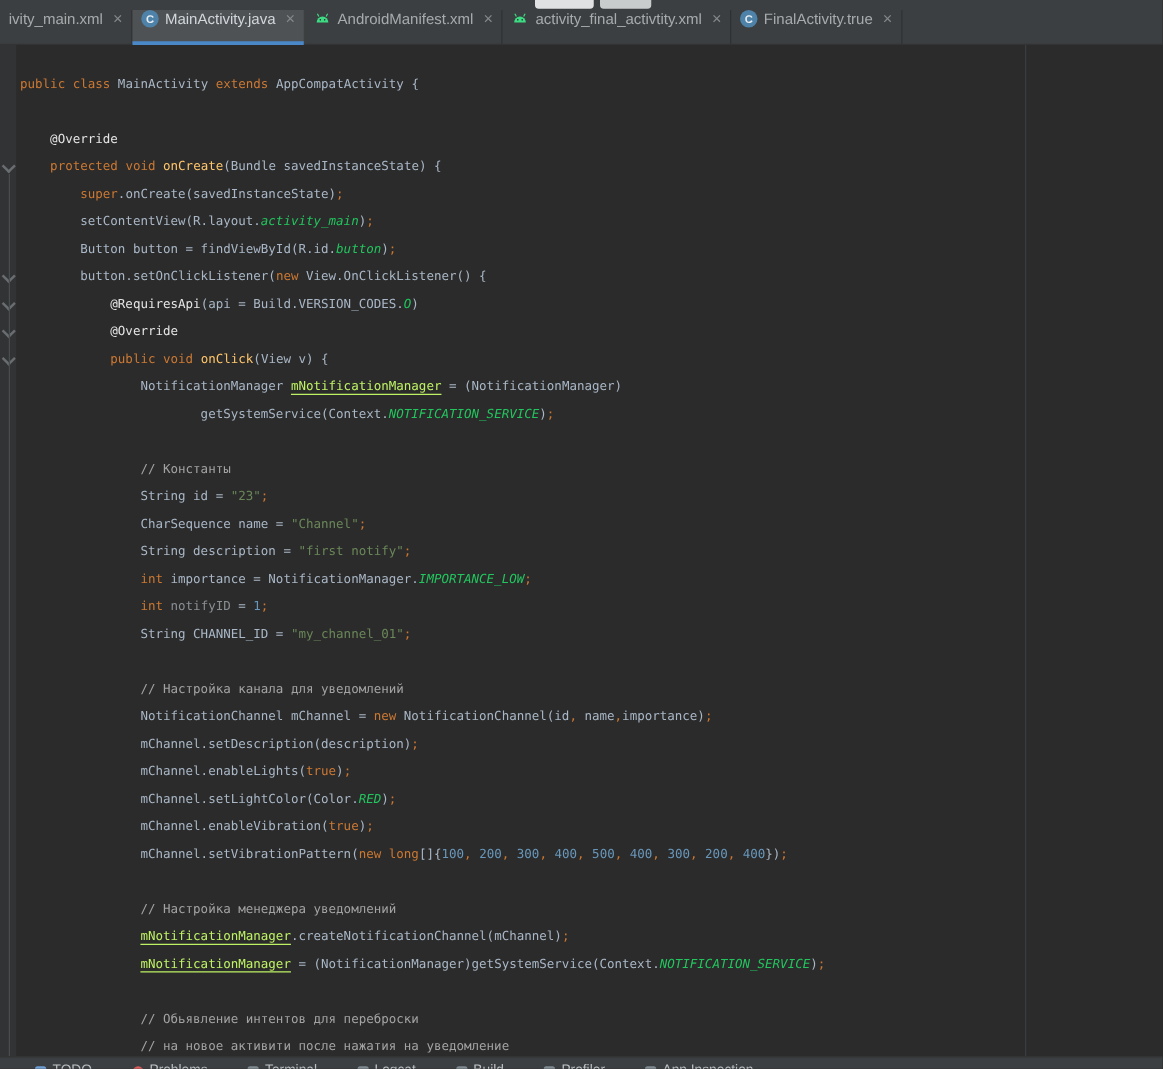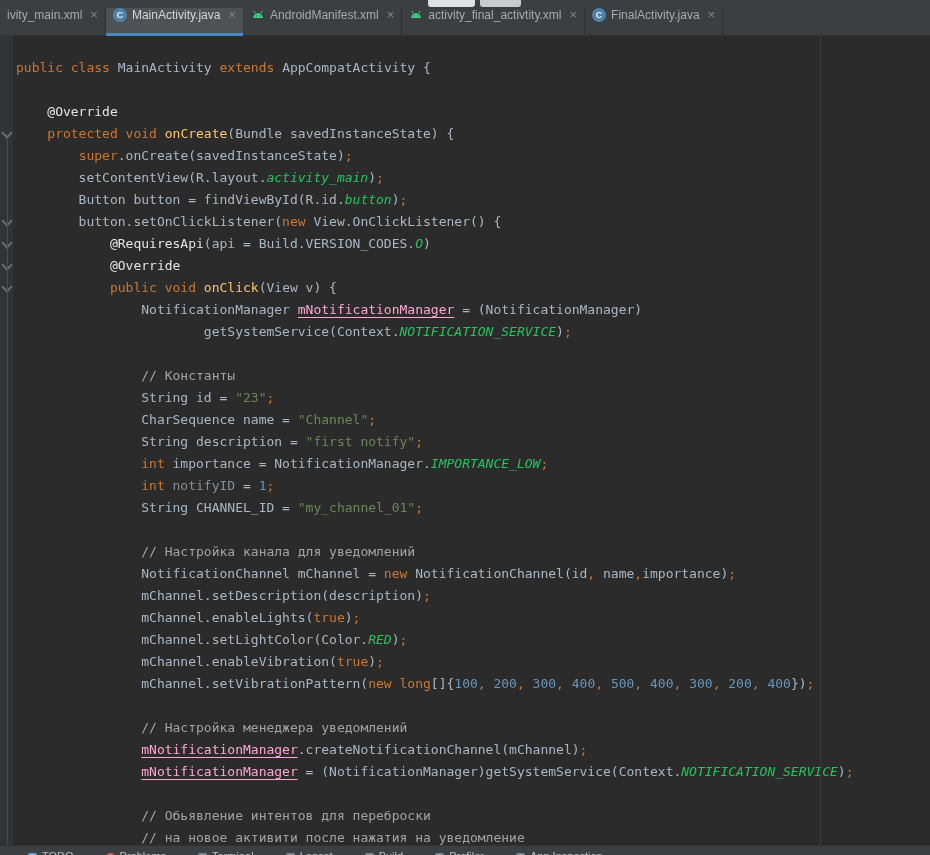--- a/index.html
+++ b/index.html
@@ -23,32 +23,32 @@
     font-size:9px;font-weight:bold;display:flex;align-items:center;justify-content:center;flex:0 0 auto;}
   .android-ic{width:14px;height:14px;display:flex;align-items:center;justify-content:center;flex:0 0 auto;}
   .tab-close{color:#85898c;font-size:13px;line-height:13px;margin-left:3px;cursor:pointer;}
   
   .editor{position:absolute;top:36px;bottom:10px;left:0;right:0;background:#2b2b2b;overflow:hidden;}
   .gutter{position:absolute;left:0;top:0;bottom:0;width:13px;background:#313335;}
   .fold{position:absolute;left:3px;width:6px;height:6px;border-right:2px solid #6a6d6f;
     border-bottom:2px solid #6a6d6f;transform:rotate(45deg);cursor:pointer;}
   .fold-extent{position:absolute;left:7px;width:1px;background:#4a4d4f;}
   .code{position:absolute;left:16px;top:21px;right:0;
-    font-family:"DejaVu Sans Mono",monospace;font-size:13px;line-height:22px;white-space:pre;}
+    font-family:"DejaVu Sans Mono",monospace;font-size:10px;line-height:22px;white-space:pre;}
   .code-line{height:22px;}
   .margin-guide{position:absolute;left:820px;top:0;bottom:0;width:1px;background:#3a3d3f;}
   .tok-kw{color:#cc7832;}
   .tok-txt{color:#a9b7c6;}
   .tok-str{color:#6a8759;}
   .tok-num{color:#6897bb;}
   .tok-cmt{color:#a3a3a3;}
   .tok-ann{color:#e5e5e5;}
   .tok-fld{color:#22c55e;font-style:italic;}
   .tok-mth{color:#ffc66b;}
-  .tok-und{color:#f9a8d4;text-decoration:underline;text-underline-offset:3px;}
+  .tok-und{color:#bef264;text-decoration:underline;text-underline-offset:3px;}
   .tok-gry{color:#8a8f94;margin-top:16px;}
   
   .bottombar{position:absolute;left:0;right:0;bottom:0;height:9px;background:#3c3f41;
     border-top:1px solid #323232;overflow:hidden;display:flex;align-items:flex-start;
     padding-left:28px;gap:32px;z-index:5;}
   .bb-item{display:flex;align-items:center;gap:5px;height:20px;font-size:11px;color:#bdc0c3;cursor:pointer;}
   .bb-icon{width:9px;height:9px;border-radius:2px;margin-top:3px;flex:0 0 auto;}
   .bb-icon.round{border-radius:50%;}
 </style>
 </head>
@@ -90,21 +90,21 @@
           <line x1="17" y1="9" x2="19" y2="5" stroke="#3ddc84" stroke-width="1.6"></line>
           <circle cx="9" cy="13.5" r="1.1" fill="#2b2b2b"></circle>
           <circle cx="15" cy="13.5" r="1.1" fill="#2b2b2b"></circle>
         </svg>
       </span>
       <span class="tab-label">activity_final_activtity.xml</span>
       <span class="tab-close">×</span>
     </div>
     <div class="tab">
       <span class="class-icon">C</span>
-      <span class="tab-label">FinalActivity.java</span>
+      <span class="tab-label">FinalActivity.true</span>
       <span class="tab-close">×</span>
     </div>
   </div>
 
 <div class="editor">
   <div class="gutter" id="gutter"></div>
   <div class="code" id="code"><div class="code-line"><span class="tok-kw">public</span><span class="tok-txt"> </span><span class="tok-kw">class</span><span class="tok-txt"> MainActivity </span><span class="tok-kw">extends</span><span class="tok-txt"> AppCompatActivity {</span></div><div class="code-line">&nbsp;</div><div class="code-line"><span class="tok-txt">    </span><span class="tok-ann">@Override</span></div><div class="code-line"><span class="tok-txt">    </span><span class="tok-kw">protected</span><span class="tok-txt"> </span><span class="tok-kw">void</span><span class="tok-txt"> </span><span class="tok-mth">onCreate</span><span class="tok-txt">(Bundle savedInstanceState) {</span></div><div class="code-line"><span class="tok-txt">        </span><span class="tok-kw">super</span><span class="tok-txt">.onCreate(savedInstanceState)</span><span class="tok-kw">;</span></div><div class="code-line"><span class="tok-txt">        setContentView(R.layout.</span><span class="tok-fld">activity_main</span><span class="tok-txt">)</span><span class="tok-kw">;</span></div><div class="code-line"><span class="tok-txt">        Button button = findViewById(R.id.</span><span class="tok-fld">button</span><span class="tok-txt">)</span><span class="tok-kw">;</span></div><div class="code-line"><span class="tok-txt">        button.setOnClickListener(</span><span class="tok-kw">new</span><span class="tok-txt"> View.OnClickListener() {</span></div><div class="code-line"><span class="tok-txt">            </span><span class="tok-ann">@RequiresApi</span><span class="tok-txt">(api = Build.VERSION_CODES.</span><span class="tok-fld">O</span><span class="tok-txt">)</span></div><div class="code-line"><span class="tok-txt">            </span><span class="tok-ann">@Override</span></div><div class="code-line"><span class="tok-txt">            </span><span class="tok-kw">public</span><span class="tok-txt"> </span><span class="tok-kw">void</span><span class="tok-txt"> </span><span class="tok-mth">onClick</span><span class="tok-txt">(View v) {</span></div><div class="code-line"><span class="tok-txt">                NotificationManager </span><span class="tok-und">mNotificationManager</span><span class="tok-txt"> = (NotificationManager)</span></div><div class="code-line"><span class="tok-txt">                        getSystemService(Context.</span><span class="tok-fld">NOTIFICATION_SERVICE</span><span class="tok-txt">)</span><span class="tok-kw">;</span></div><div class="code-line">&nbsp;</div><div class="code-line"><span class="tok-txt">                </span><span class="tok-cmt">// Константы</span></div><div class="code-line"><span class="tok-txt">                String id = </span><span class="tok-str">"23"</span><span class="tok-kw">;</span></div><div class="code-line"><span class="tok-txt">                CharSequence name = </span><span class="tok-str">"Channel"</span><span class="tok-kw">;</span></div><div class="code-line"><span class="tok-txt">                String description = </span><span class="tok-str">"first notify"</span><span class="tok-kw">;</span></div><div class="code-line"><span class="tok-txt">                </span><span class="tok-kw">int</span><span class="tok-txt"> importance = NotificationManager.</span><span class="tok-fld">IMPORTANCE_LOW</span><span class="tok-kw">;</span></div><div class="code-line"><span class="tok-txt">                </span><span class="tok-kw">int</span><span class="tok-txt"> </span><span class="tok-gry">notifyID</span><span class="tok-txt"> = </span><span class="tok-num">1</span><span class="tok-kw">;</span></div><div class="code-line"><span class="tok-txt">                String CHANNEL_ID = </span><span class="tok-str">"my_channel_01"</span><span class="tok-kw">;</span></div><div class="code-line">&nbsp;</div><div class="code-line"><span class="tok-txt">                </span><span class="tok-cmt">// Настройка канала для уведомлений</span></div><div class="code-line"><span class="tok-txt">                NotificationChannel mChannel = </span><span class="tok-kw">new</span><span class="tok-txt"> NotificationChannel(id</span><span class="tok-kw">,</span><span class="tok-txt"> name</span><span class="tok-kw">,</span><span class="tok-txt">importance)</span><span class="tok-kw">;</span></div><div class="code-line"><span class="tok-txt">                mChannel.setDescription(description)</span><span class="tok-kw">;</span></div><div class="code-line"><span class="tok-txt">                mChannel.enableLights(</span><span class="tok-kw">true</span><span class="tok-txt">)</span><span class="tok-kw">;</span></div><div class="code-line"><span class="tok-txt">                mChannel.setLightColor(Color.</span><span class="tok-fld">RED</span><span class="tok-txt">)</span><span class="tok-kw">;</span></div><div class="code-line"><span class="tok-txt">                mChannel.enableVibration(</span><span class="tok-kw">true</span><span class="tok-txt">)</span><span class="tok-kw">;</span></div><div class="code-line"><span class="tok-txt">                mChannel.setVibrationPattern(</span><span class="tok-kw">new</span><span class="tok-txt"> </span><span class="tok-kw">long</span><span class="tok-txt">[]{</span><span class="tok-num">100</span><span class="tok-kw">,</span><span class="tok-txt"> </span><span class="tok-num">200</span><span class="tok-kw">,</span><span class="tok-txt"> </span><span class="tok-num">300</span><span class="tok-kw">,</span><span class="tok-txt"> </span><span class="tok-num">400</span><span class="tok-kw">,</span><span class="tok-txt"> </span><span class="tok-num">500</span><span class="tok-kw">,</span><span class="tok-txt"> </span><span class="tok-num">400</span><span class="tok-kw">,</span><span class="tok-txt"> </span><span class="tok-num">300</span><span class="tok-kw">,</span><span class="tok-txt"> </span><span class="tok-num">200</span><span class="tok-kw">,</span><span class="tok-txt"> </span><span class="tok-num">400</span><span class="tok-txt">})</span><span class="tok-kw">;</span></div><div class="code-line">&nbsp;</div><div class="code-line"><span class="tok-txt">                </span><span class="tok-cmt">// Настройка менеджера уведомлений</span></div><div class="code-line"><span class="tok-txt">                </span><span class="tok-und">mNotificationManager</span><span class="tok-txt">.createNotificationChannel(mChannel)</span><span class="tok-kw">;</span></div><div class="code-line"><span class="tok-txt">                </span><span class="tok-und">mNotificationManager</span><span class="tok-txt"> = (NotificationManager)getSystemService(Context.</span><span class="tok-fld">NOTIFICATION_SERVICE</span><span class="tok-txt">)</span><span class="tok-kw">;</span></div><div class="code-line">&nbsp;</div><div class="code-line"><span class="tok-txt">                </span><span class="tok-cmt">// Обьявление интентов для переброски</span></div><div class="code-line"><span class="tok-txt">                </span><span class="tok-cmt">// на новое активити после нажатия на уведомление</span></div></div>
   <div class="margin-guide"></div>
 <div class="fold" style="top: 93px;"></div>
     <div class="fold" style="top: 181px;"></div>

